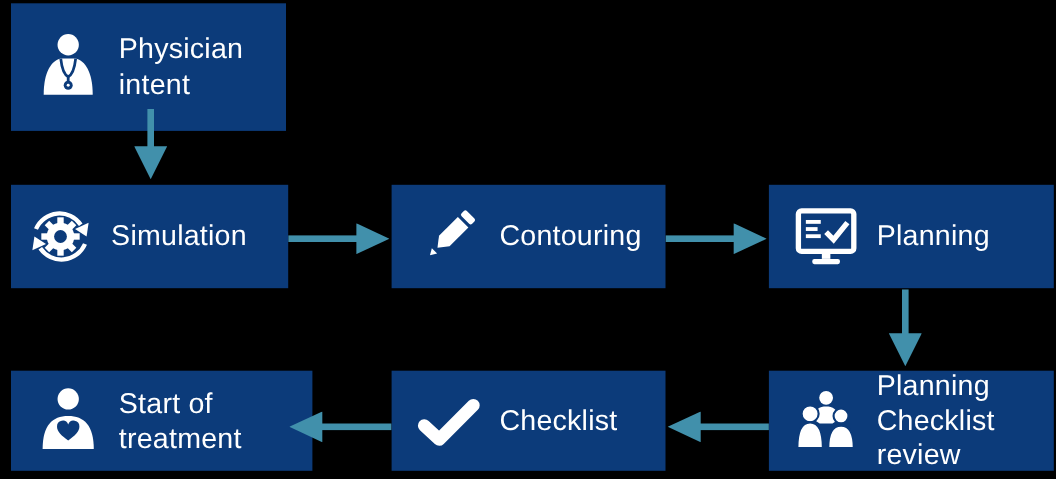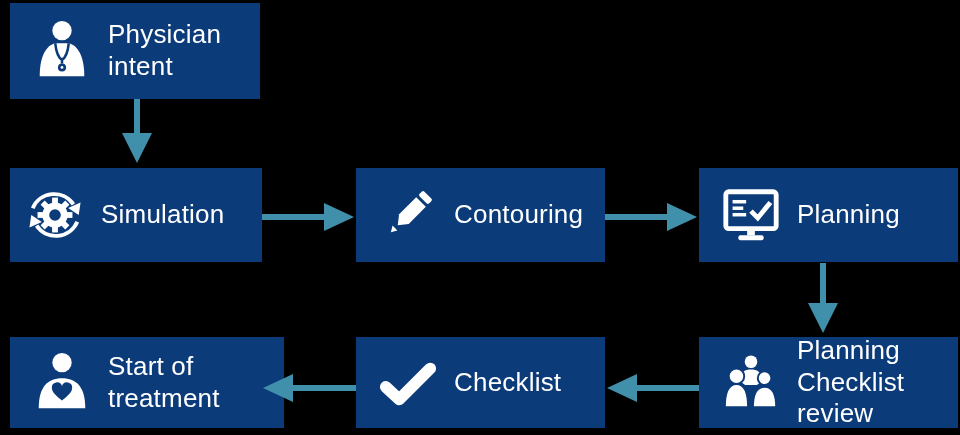--- a/index.html
+++ b/index.html
@@ -24,21 +24,21 @@
     white-space:pre-line; letter-spacing:0.2px;
   }
   .w  { fill:#fff; }
   .ws { stroke:#fff; fill:none; }
   .b  { fill:var(--blue); }
   .bs { stroke:var(--blue); fill:none; }
   .arrow { position:absolute; }
   .arrow .shape { fill:var(--teal); }
 
   
-  #n-physician  { left:10px;  top:3px;   width:250px; height:96px; }
+  #n-physician  { left:10px;  top:3px;   width:250px; height:116px; }
   #n-simulation { left:10px;  top:168px; width:252px; height:94px;padding-left:13px; }
   #n-contouring { left:356px; top:168px; width:249px; height:94px;align-items:center; }
   #n-planning   { left:699px; top:168px; width:259px; height:94px; }
   #n-pcr        { left:699px; top:337px; width:259px; height:91px; }
   #n-checklist  { left:356px; top:337px; width:249px; height:91px; }
   #n-start      { left:10px;  top:337px; width:274px; height:91px; }
 
   #a1 { left:122px; top:99px; }
   #a2 { left:262px; top:203px; }
   #a3 { left:605px; top:203px; }

